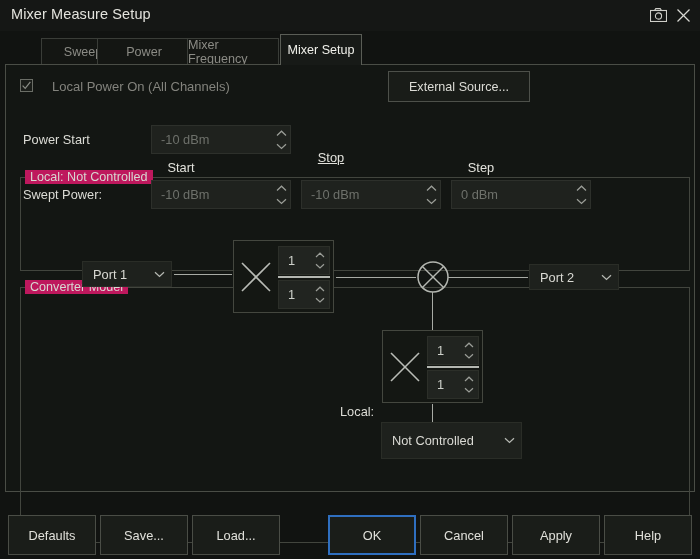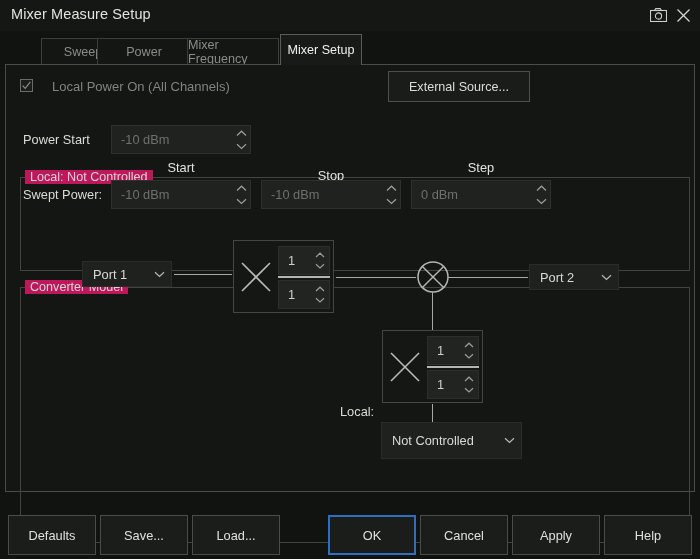--- a/index.html
+++ b/index.html
@@ -127,21 +127,21 @@
     color: #e2e2dc;
     text-align: center;
     white-space: nowrap;
   }
 
   .spin {
     position: absolute;
     background: #1f221e;
     border: 1px solid #2d302b;
     box-sizing: border-box;
-    display: flex; align-items: center;
+    display: flex; align-items: center; margin-left: 40px;
   }
   .spin .val {
     padding-left: 9px;
     font-size: 12.8px;
     color: #6e716b;
     flex: 1;
     white-space: nowrap;
     overflow: hidden;
   }
   .spin .arrows {
@@ -304,21 +304,21 @@
       </span>
       <span>
         <svg width="11" height="7" viewBox="0 0 11 7">
             <polyline points="1,1.2 5.5,5.5 10,1.2" fill="none" stroke="#9b9e98" stroke-width="1.2"></polyline>
           </svg>
       </span>
     </span>
   </div>
 
   <div class="hdr" style="left:111px; top:160px; width:140px;">Start</div>
-  <div class="hdr" style="left:261px; top:168px; width:140px;text-decoration:underline;">Stop</div>
+  <div class="hdr" style="left:261px; top:150px; width:140px;text-decoration:underline;">Stop</div>
   <div class="hdr" style="left:411px; top:160px; width:140px;">Step</div>
 
   <div class="lbl" style="left:23px; top:187px;">Swept Power:</div>
 
   <div class="spin" style="left:111px; top:180px; width:140px; height:29px;">
     <span class="val">-10 dBm</span>
     <span class="arrows">
       <span><svg width="11" height="7" viewBox="0 0 11 7">
             <polyline points="1,5.5 5.5,1.2 10,5.5" fill="none" stroke="#9b9e98" stroke-width="1.2"></polyline>
           </svg></span>

